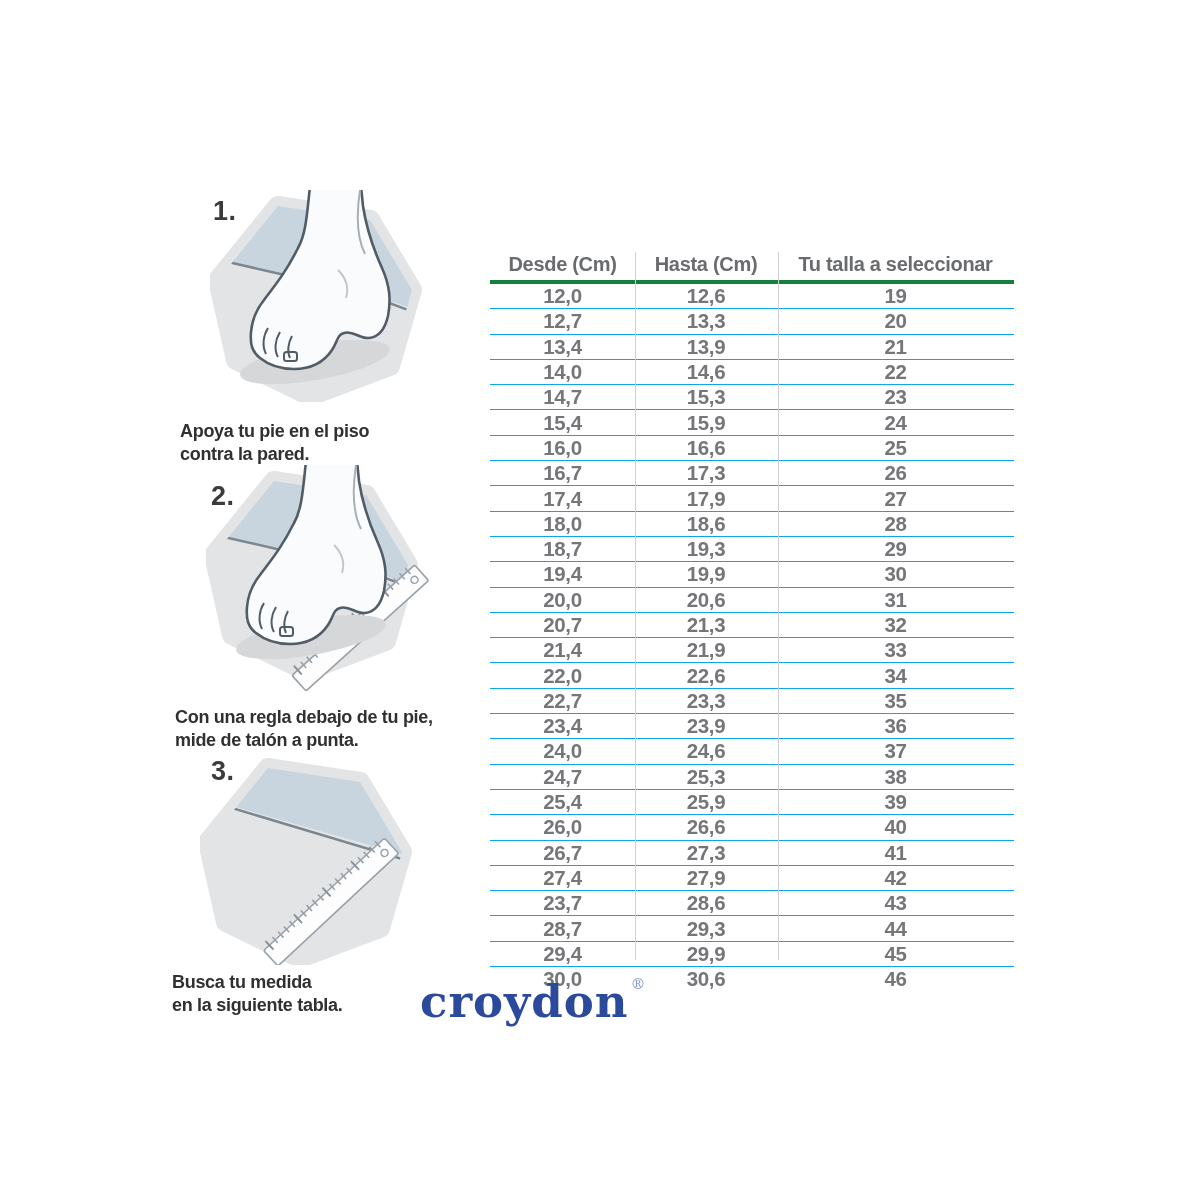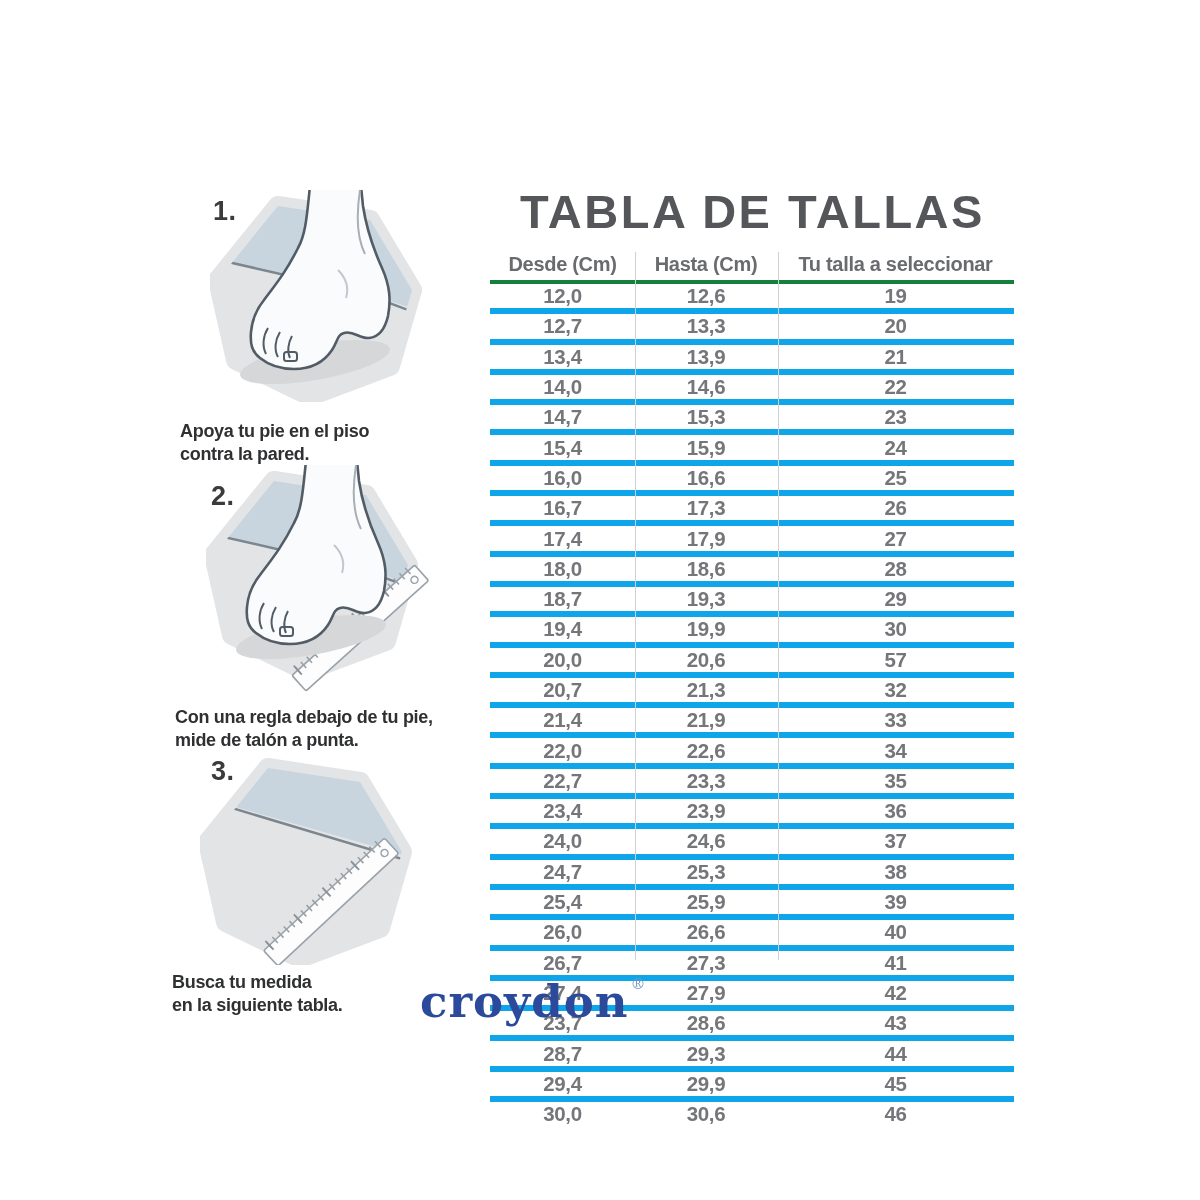--- a/index.html
+++ b/index.html
@@ -17,21 +17,21 @@
   .thead{
     display:grid;grid-template-columns:145px 142px 237px;height:31px;
     align-items:center;border-bottom:4px solid #15803d;
   }
   .thead .hcell{
     text-align:center;font-size:20px;font-weight:bold;color:#696b6e;letter-spacing:-0.3px;
   }
   .trow{
     display:grid;grid-template-columns:145px 142px 237px;height:24.3px;align-items:center;
   }
-  .trow + .trow{border-top:6px solid #0ea5e9;}
+  .trow + .trow{border-top:1px solid #0ea5e9;}
   .tcell{
     text-align:center;font-size:20.5px;font-weight:bold;color:#75767a;letter-spacing:-0.4px;
   }
   .vdiv{position:absolute;top:3px;width:1px;height:708px;background:#cfd0d3;}
   .vdiv.v1{left:145px;}
   .vdiv.v2{left:288px;}
   
   .brand{
     position:absolute;left:420px;top:975px;width:665px;text-align:left;
     font-family:"DejaVu Serif",serif;font-weight:bold;font-size:45px;color:#2b4a9b;letter-spacing:1px;
@@ -131,21 +131,20 @@
   <svg class="illus" style="left:200px;top:752px;" width="213" height="213" viewBox="0 0 213 213">
     <use href="#hex-base"></use>
       <use href="#wall-3"></use>
     <use href="#ruler" transform="translate(78,214) rotate(-43)"></use>
   </svg>
   <div class="caption" style="left:172px;top:971px;width:260px;">
     <div>Busca tu medida</div>
     <div>en la siguiente tabla.</div>
   </div>
 
-  <div class="title">TABLA DE TALLAS</div>
 
   <div class="table-wrap">
     <div class="vdiv v1"></div>
     <div class="vdiv v2"></div>
     <div class="thead">
       <div class="hcell">Desde (Cm)</div>
       <div class="hcell">Hasta (Cm)</div>
       <div class="hcell">Tu talla a seleccionar</div>
     </div>
     <div id="table-body">
@@ -205,21 +204,21 @@
           <div class="tcell">29</div>
         </div>
         <div class="trow">
           <div class="tcell">19,4</div>
           <div class="tcell">19,9</div>
           <div class="tcell">30</div>
         </div>
         <div class="trow">
           <div class="tcell">20,0</div>
           <div class="tcell">20,6</div>
-          <div class="tcell">57</div>
+          <div class="tcell">31</div>
         </div>
         <div class="trow">
           <div class="tcell">20,7</div>
           <div class="tcell">21,3</div>
           <div class="tcell">32</div>
         </div>
         <div class="trow">
           <div class="tcell">21,4</div>
           <div class="tcell">21,9</div>
           <div class="tcell">33</div>

